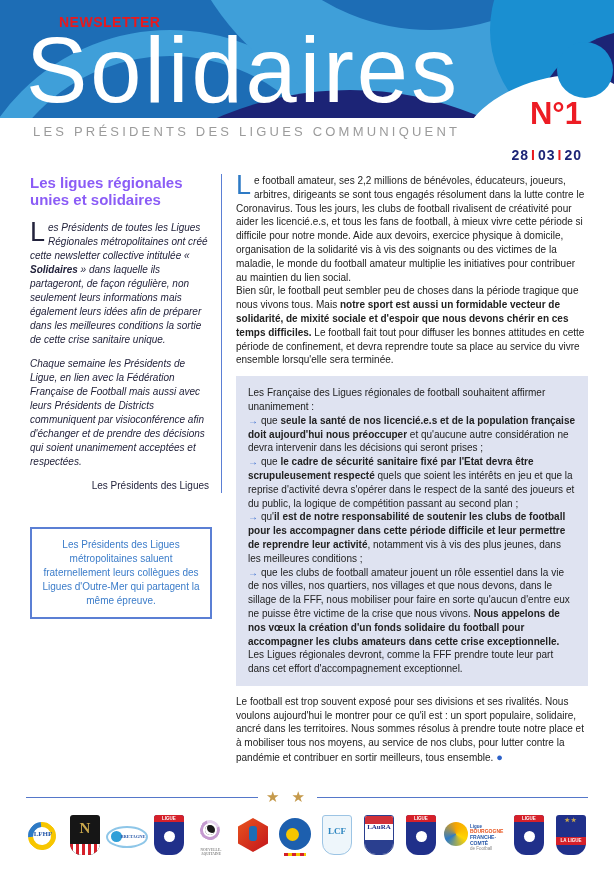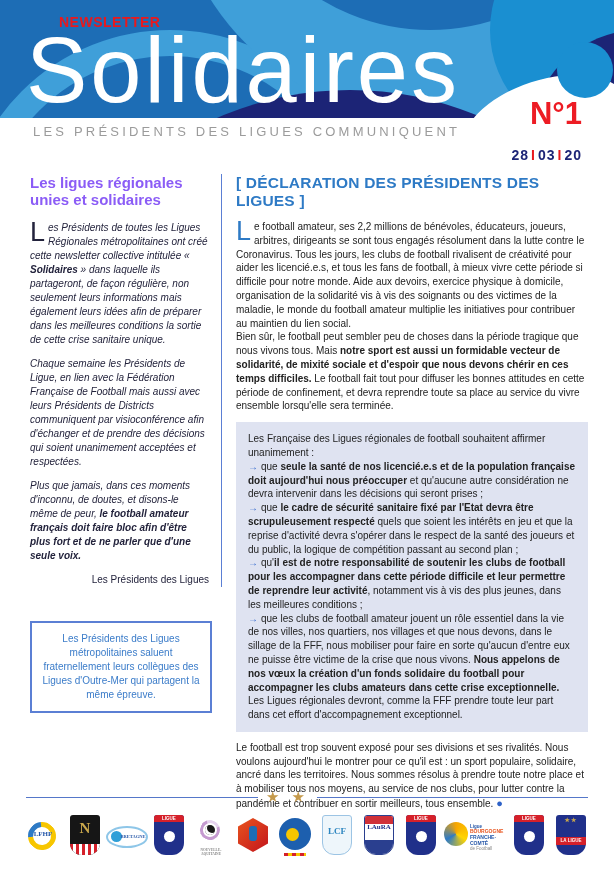--- a/index.html
+++ b/index.html
@@ -128,28 +128,26 @@
     </div>
   </div>
 
   <div class="content">
 
     <div class="left-col">
       <div class="left-main">
         <h2 class="left-h2">Les ligues régionales unies et solidaires</h2>
         <p><span class="dropcap">L</span><span>es Présidents de toutes les Ligues Régionales métropolitaines ont créé cette newsletter collective intitulée « </span><b>Solidaires</b><span> » dans laquelle ils partageront, de façon régulière, non seulement leurs informations mais également leurs idées afin de préparer dans les meilleures conditions la sortie de cette crise sanitaire unique.</span></p>
         <p>Chaque semaine les Présidents de Ligue, en lien avec la Fédération Française de Football mais aussi avec leurs Présidents de Districts communiquent par visioconférence afin d'échanger et de prendre des décisions qui soient unanimement acceptées et respectées.</p>
-        <p><span>Plus que jamais, dans ces moments d'inconnu, de doutes, et disons-le même de peur, </span><b>le football amateur français doit faire bloc afin d'être plus fort et de ne parler que d'une seule voix.</b></p>
         <p class="signature">Les Présidents des Ligues</p>
       </div>
       <div class="outremer-box">Les Présidents des Ligues métropolitaines saluent fraternellement leurs collègues des Ligues d'Outre-Mer qui partagent la même épreuve.</div>
     </div>
 
     <div class="right-col">
-      <h2 class="decl-h2">[ DÉCLARATION DES PRÉSIDENTS DES LIGUES ]</h2>
       <p class="body"><span class="dropcap">L</span><span>e football amateur, ses 2,2 millions de bénévoles, éducateurs, joueurs, arbitres, dirigeants se sont tous engagés résolument dans la lutte contre le Coronavirus. Tous les jours, les clubs de football rivalisent de créativité pour aider les licencié.e.s, et tous les fans de football, à mieux vivre cette période si difficile pour notre monde. Aide aux devoirs, exercice physique à domicile, organisation de la solidarité vis à vis des soignants ou des victimes de la maladie, le monde du football amateur multiplie les initiatives pour contribuer au maintien du lien social.</span></p>
       <p class="body"><span>Bien sûr, le football peut sembler peu de choses dans la période tragique que nous vivons tous. Mais </span><b>notre sport est aussi un formidable vecteur de solidarité, de mixité sociale et d'espoir que nous devons chérir en ces temps difficiles.</b><span> Le football fait tout pour diffuser les bonnes attitudes en cette période de confinement, et devra reprendre toute sa place au service du vivre ensemble lorsqu'elle sera terminée.</span></p>
 
       <div class="decl-box">
         <p>Les Française des Ligues régionales de football souhaitent affirmer unanimement :</p>
         <p><span class="arrow">→</span><span>que </span><b>seule la santé de nos licencié.e.s et de la population française doit aujourd'hui nous préoccuper</b><span> et qu'aucune autre considération ne devra intervenir dans les décisions qui seront prises ;</span></p>
         <p><span class="arrow">→</span><span>que </span><b>le cadre de sécurité sanitaire fixé par l'Etat devra être scrupuleusement respecté</b><span> quels que soient les intérêts en jeu et que la reprise d'activité devra s'opérer dans le respect de la santé des joueurs et du public, la logique de compétition passant au second plan ;</span></p>
         <p><span class="arrow">→</span><span>qu'</span><b>il est de notre responsabilité de soutenir les clubs de football pour les accompagner dans cette période difficile et leur permettre de reprendre leur activité</b><span>, notamment vis à vis des plus jeunes, dans les meilleures conditions ;</span></p>
         <p><span class="arrow">→</span><span>que les clubs de football amateur jouent un rôle essentiel dans la vie de nos villes, nos quartiers, nos villages et que nous devons, dans le sillage de la FFF, nous mobiliser pour faire en sorte qu'aucun d'entre eux ne puisse être victime de la crise que nous vivons. </span><b>Nous appelons de nos vœux la création d'un fonds solidaire du football pour accompagner les clubs amateurs dans cette crise exceptionnelle.</b><span> Les Ligues régionales devront, comme la FFF prendre toute leur part dans cet effort d'accompagnement exceptionnel.</span></p>
       </div>

